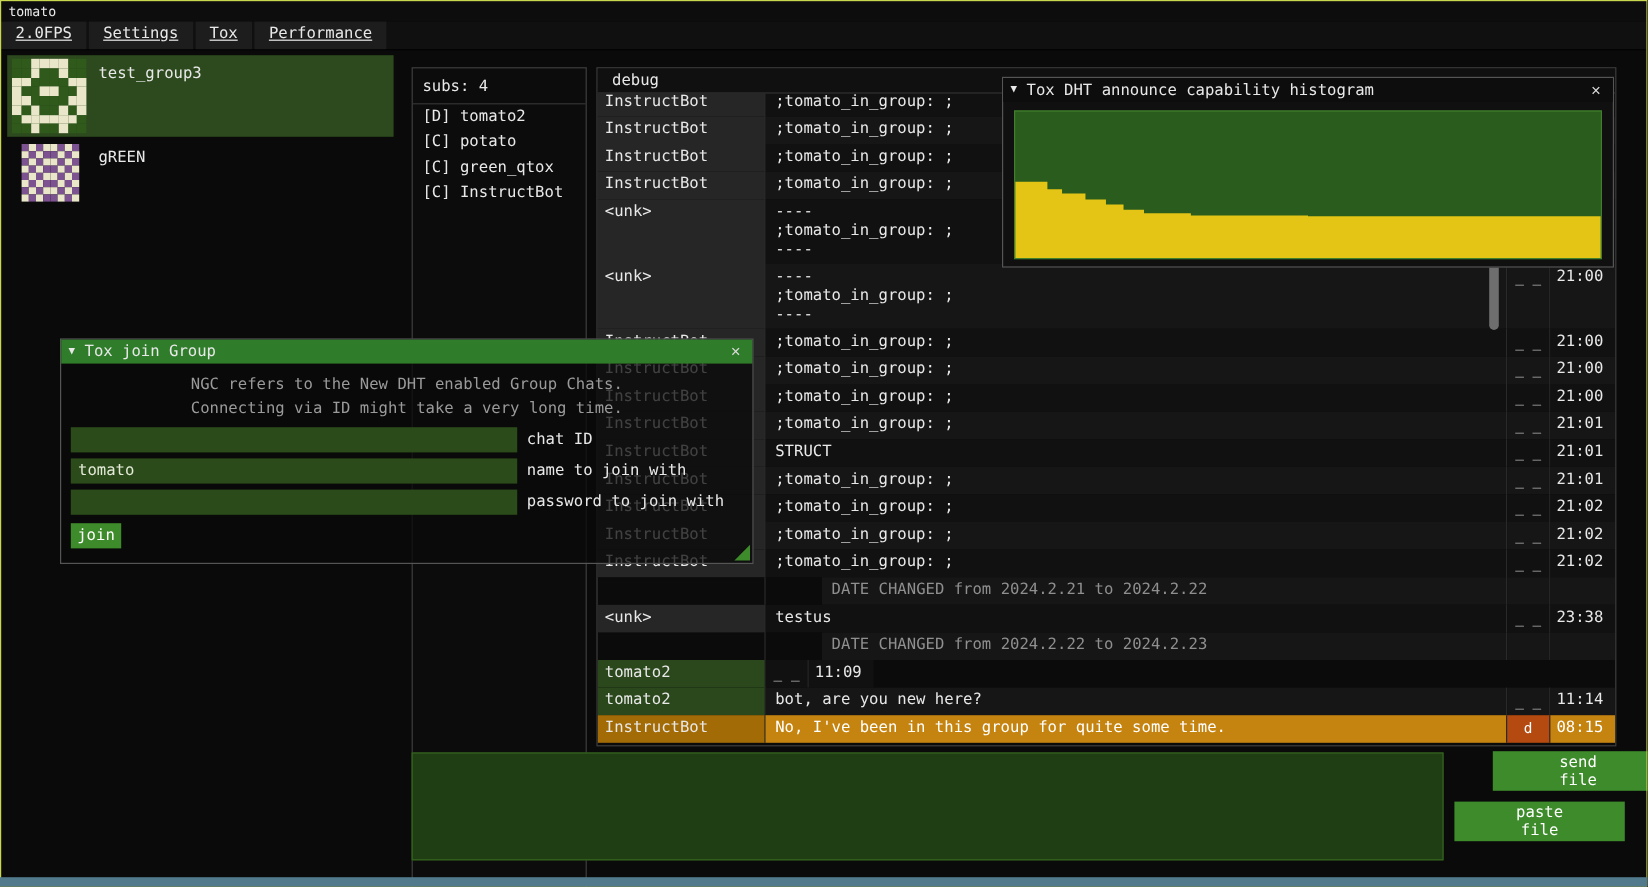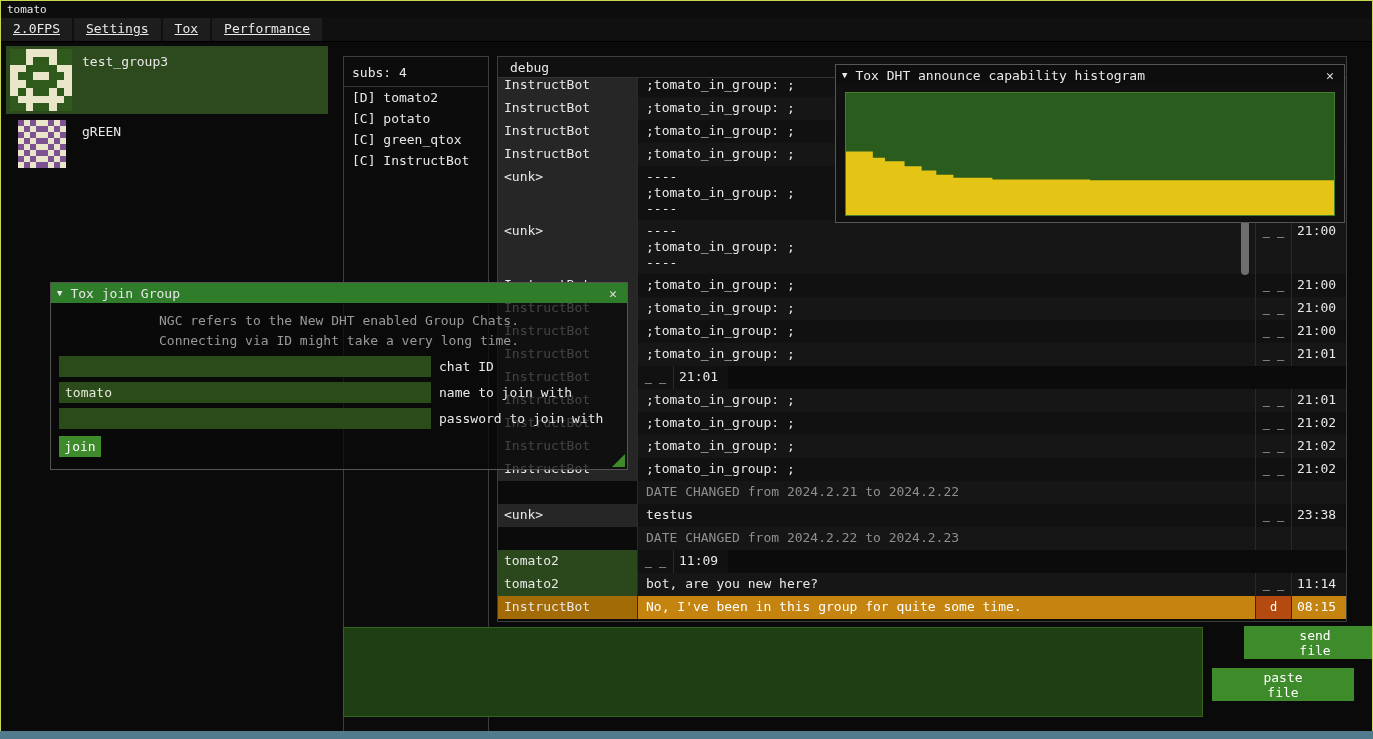--- a/index.html
+++ b/index.html
@@ -44,21 +44,21 @@
   .s-grey  { background:#262626; }
   .s-green { background:#2a481b; }
   .s-orange{ background:#a26b06; }
   .cell-msg { flex:1 1 auto; padding:3px 8px; box-sizing:border-box; border-right:1px solid #2a2a2a;
               white-space:pre-line; overflow:hidden; }
   .cell-marker { flex:0 0 36px; width:36px; padding:3px 2px; box-sizing:border-box; text-align:center;
                  border-right:1px solid #2a2a2a; color:#d8d8d8; font-size:12px; white-space:nowrap; }
   .cell-time { flex:0 0 54px; width:54px; padding:3px 5px; box-sizing:border-box; }
   .row-even .cell-msg,.row-even .cell-marker,.row-even .cell-time { background:#111111; }
   .row-odd  .cell-msg,.row-odd  .cell-marker,.row-odd  .cell-time { background:#161616; }
-  .date-text { color:#8f8f8f; }
+  .date-text { color:#8f8f8f;margin-left:47px; }
   .row-orange .cell-msg  { background:#c5830f !important; color:#fff; }
   .row-orange .cell-time { background:#c5830f !important; color:#fff; }
   .row-orange .cell-marker { background:#b44a10 !important; color:#fff; }
   #chat-scrollbar { position:absolute; left:743px; top:134px; width:8px; height:84px;
                     background:#6e6e6e; border-radius:4px; z-index:5; }
 
   #composer-input { position:absolute; left:343px; top:627px; width:860px; height:90px;
                     background:#203e14; border:1px solid #35641f; box-sizing:border-box;
                     color:#e8e8e8; font:13px "DejaVu Sans Mono", monospace; resize:none; outline:none; padding:6px; }
   .green-btn { position:absolute; background:#3d8b2b; color:#fff; border:none;
@@ -318,20 +318,21 @@
         <div class="cell-time">21:00</div>
       </div>
       <div class="chat-row row-odd">
         <div class="cell-name s-grey">InstructBot</div>
         <div class="cell-msg">;tomato_in_group: ;</div>
         <div class="cell-marker">_ _</div>
         <div class="cell-time">21:01</div>
       </div>
       <div class="chat-row row-even">
         <div class="cell-name s-grey">InstructBot</div>
+        <div class="cell-msg">STRUCT</div>
         <div class="cell-marker">_ _</div>
         <div class="cell-time">21:01</div>
       </div>
       <div class="chat-row row-odd">
         <div class="cell-name s-grey">InstructBot</div>
         <div class="cell-msg">;tomato_in_group: ;</div>
         <div class="cell-marker">_ _</div>
         <div class="cell-time">21:01</div>
       </div>
       <div class="chat-row row-even">

